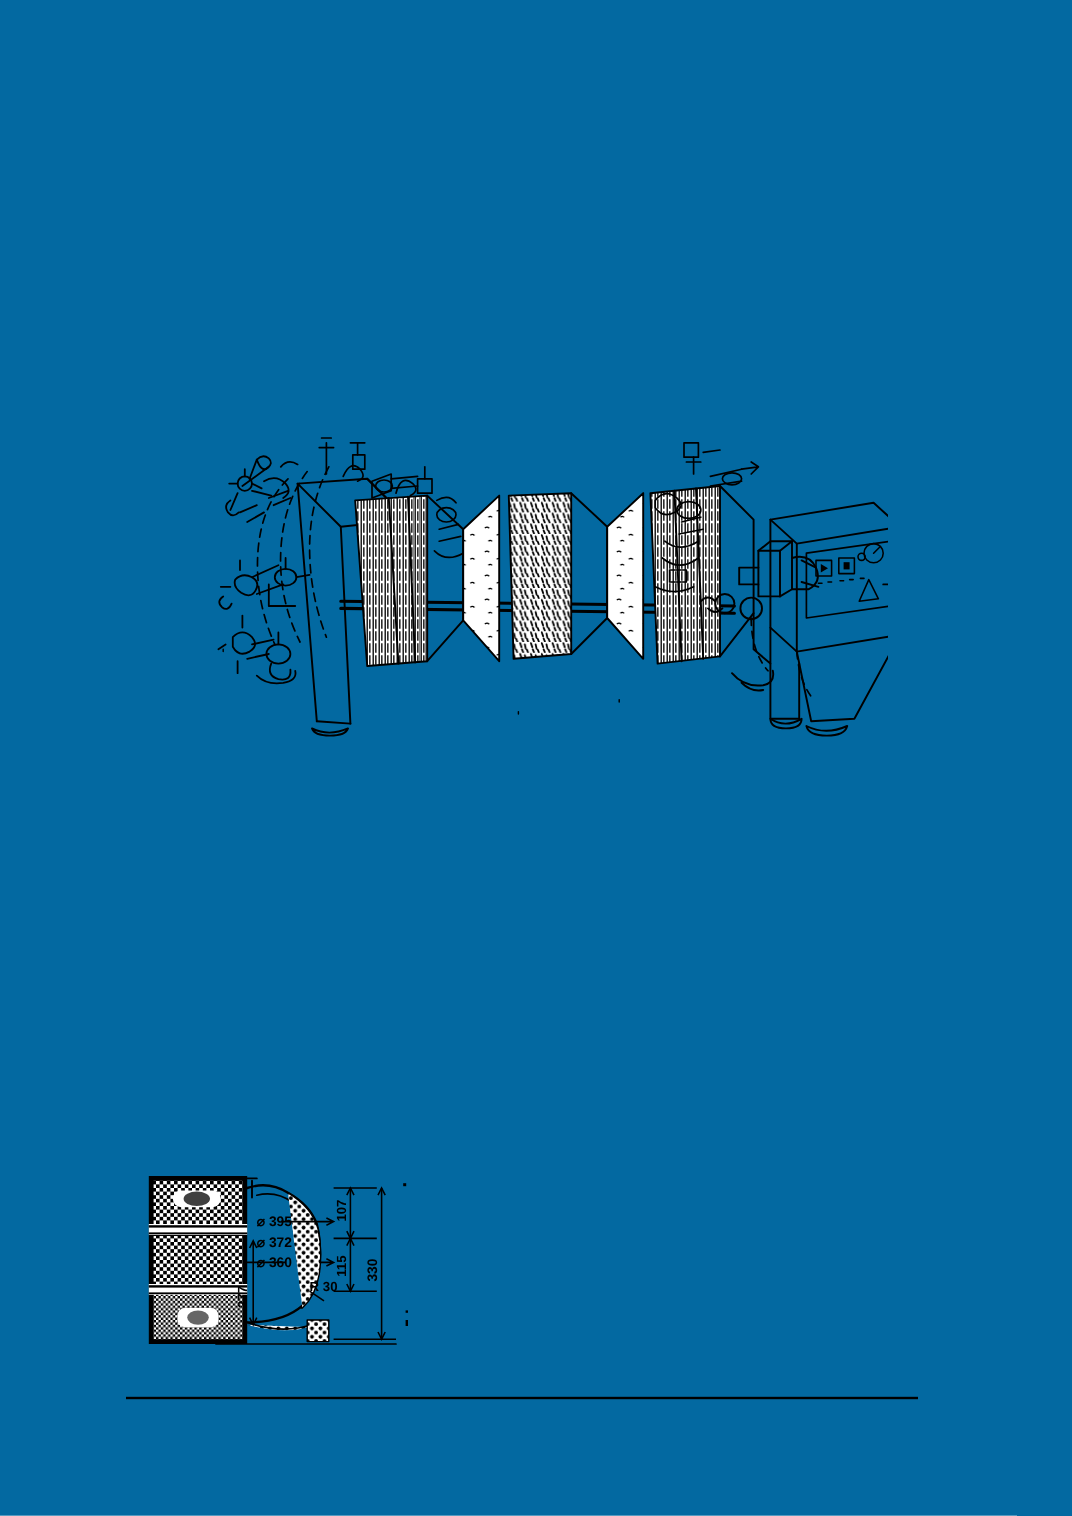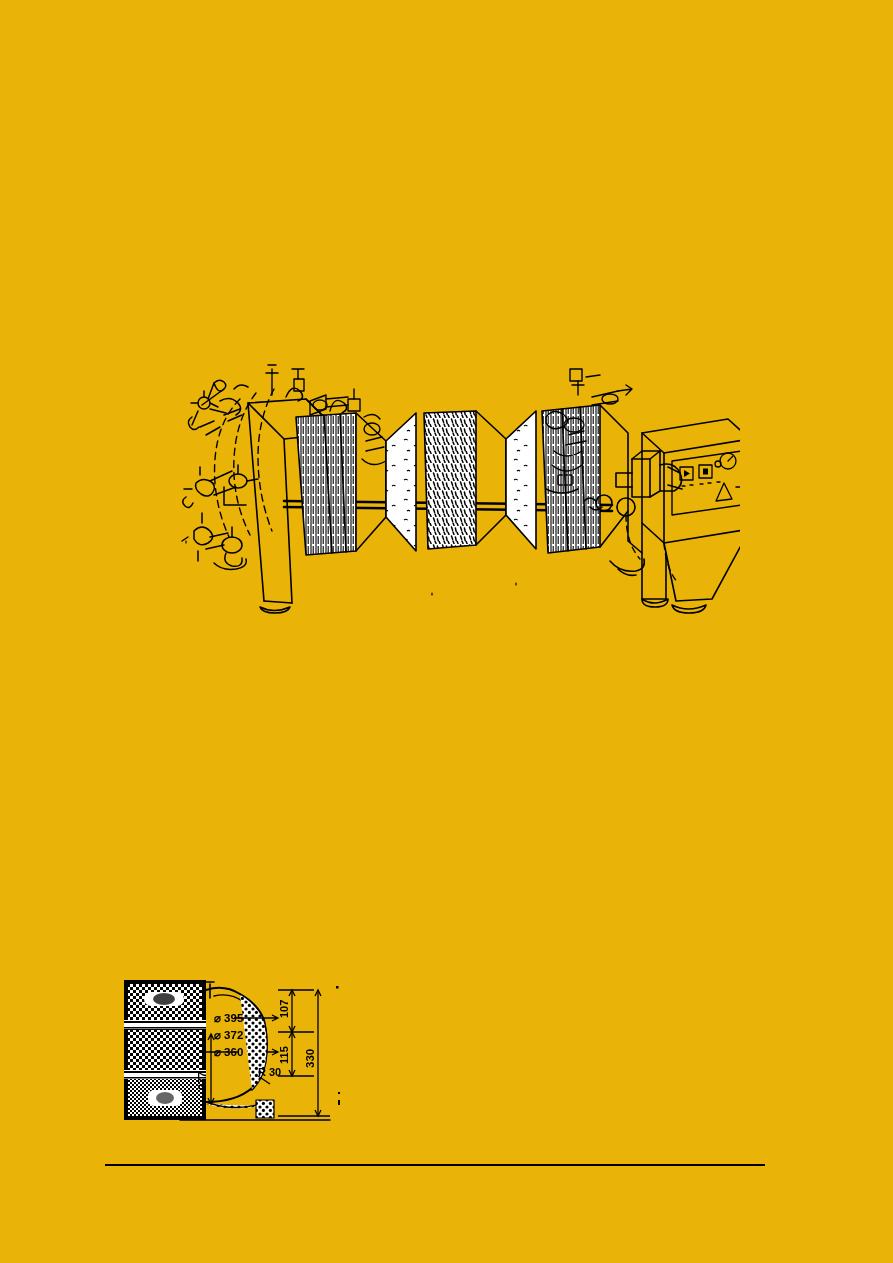--- a/index.html
+++ b/index.html
@@ -1,21 +1,21 @@
 <!DOCTYPE html>
 <html><head>
 <meta charset="utf-8">
 <title>Scanned Technical Drawing Page</title>
 <style>
   html,body{margin:0;padding:0;background:#ffffff;}
   body{
     width:893px;height:1263px;position:relative;overflow:hidden;
     font-family:"Liberation Sans", sans-serif;color:#000;
   }
-  .page{position:absolute;inset:0;background:#eab308;}
+  .page{position:absolute;inset:0;background:#0369a1;}
 
   
   #fig-machine{position:absolute;left:180px;top:355px;width:560px;height:260px;}
   #fig-machine svg{display:block;width:560px;height:260px;}
 
   
   #fig-section{position:absolute;left:118px;top:972px;width:235px;height:158px;}
   #fig-section svg{display:block;width:235px;height:158px;}
 
   .dimtext{font-family:"Liberation Sans", sans-serif;font-weight:700;}

